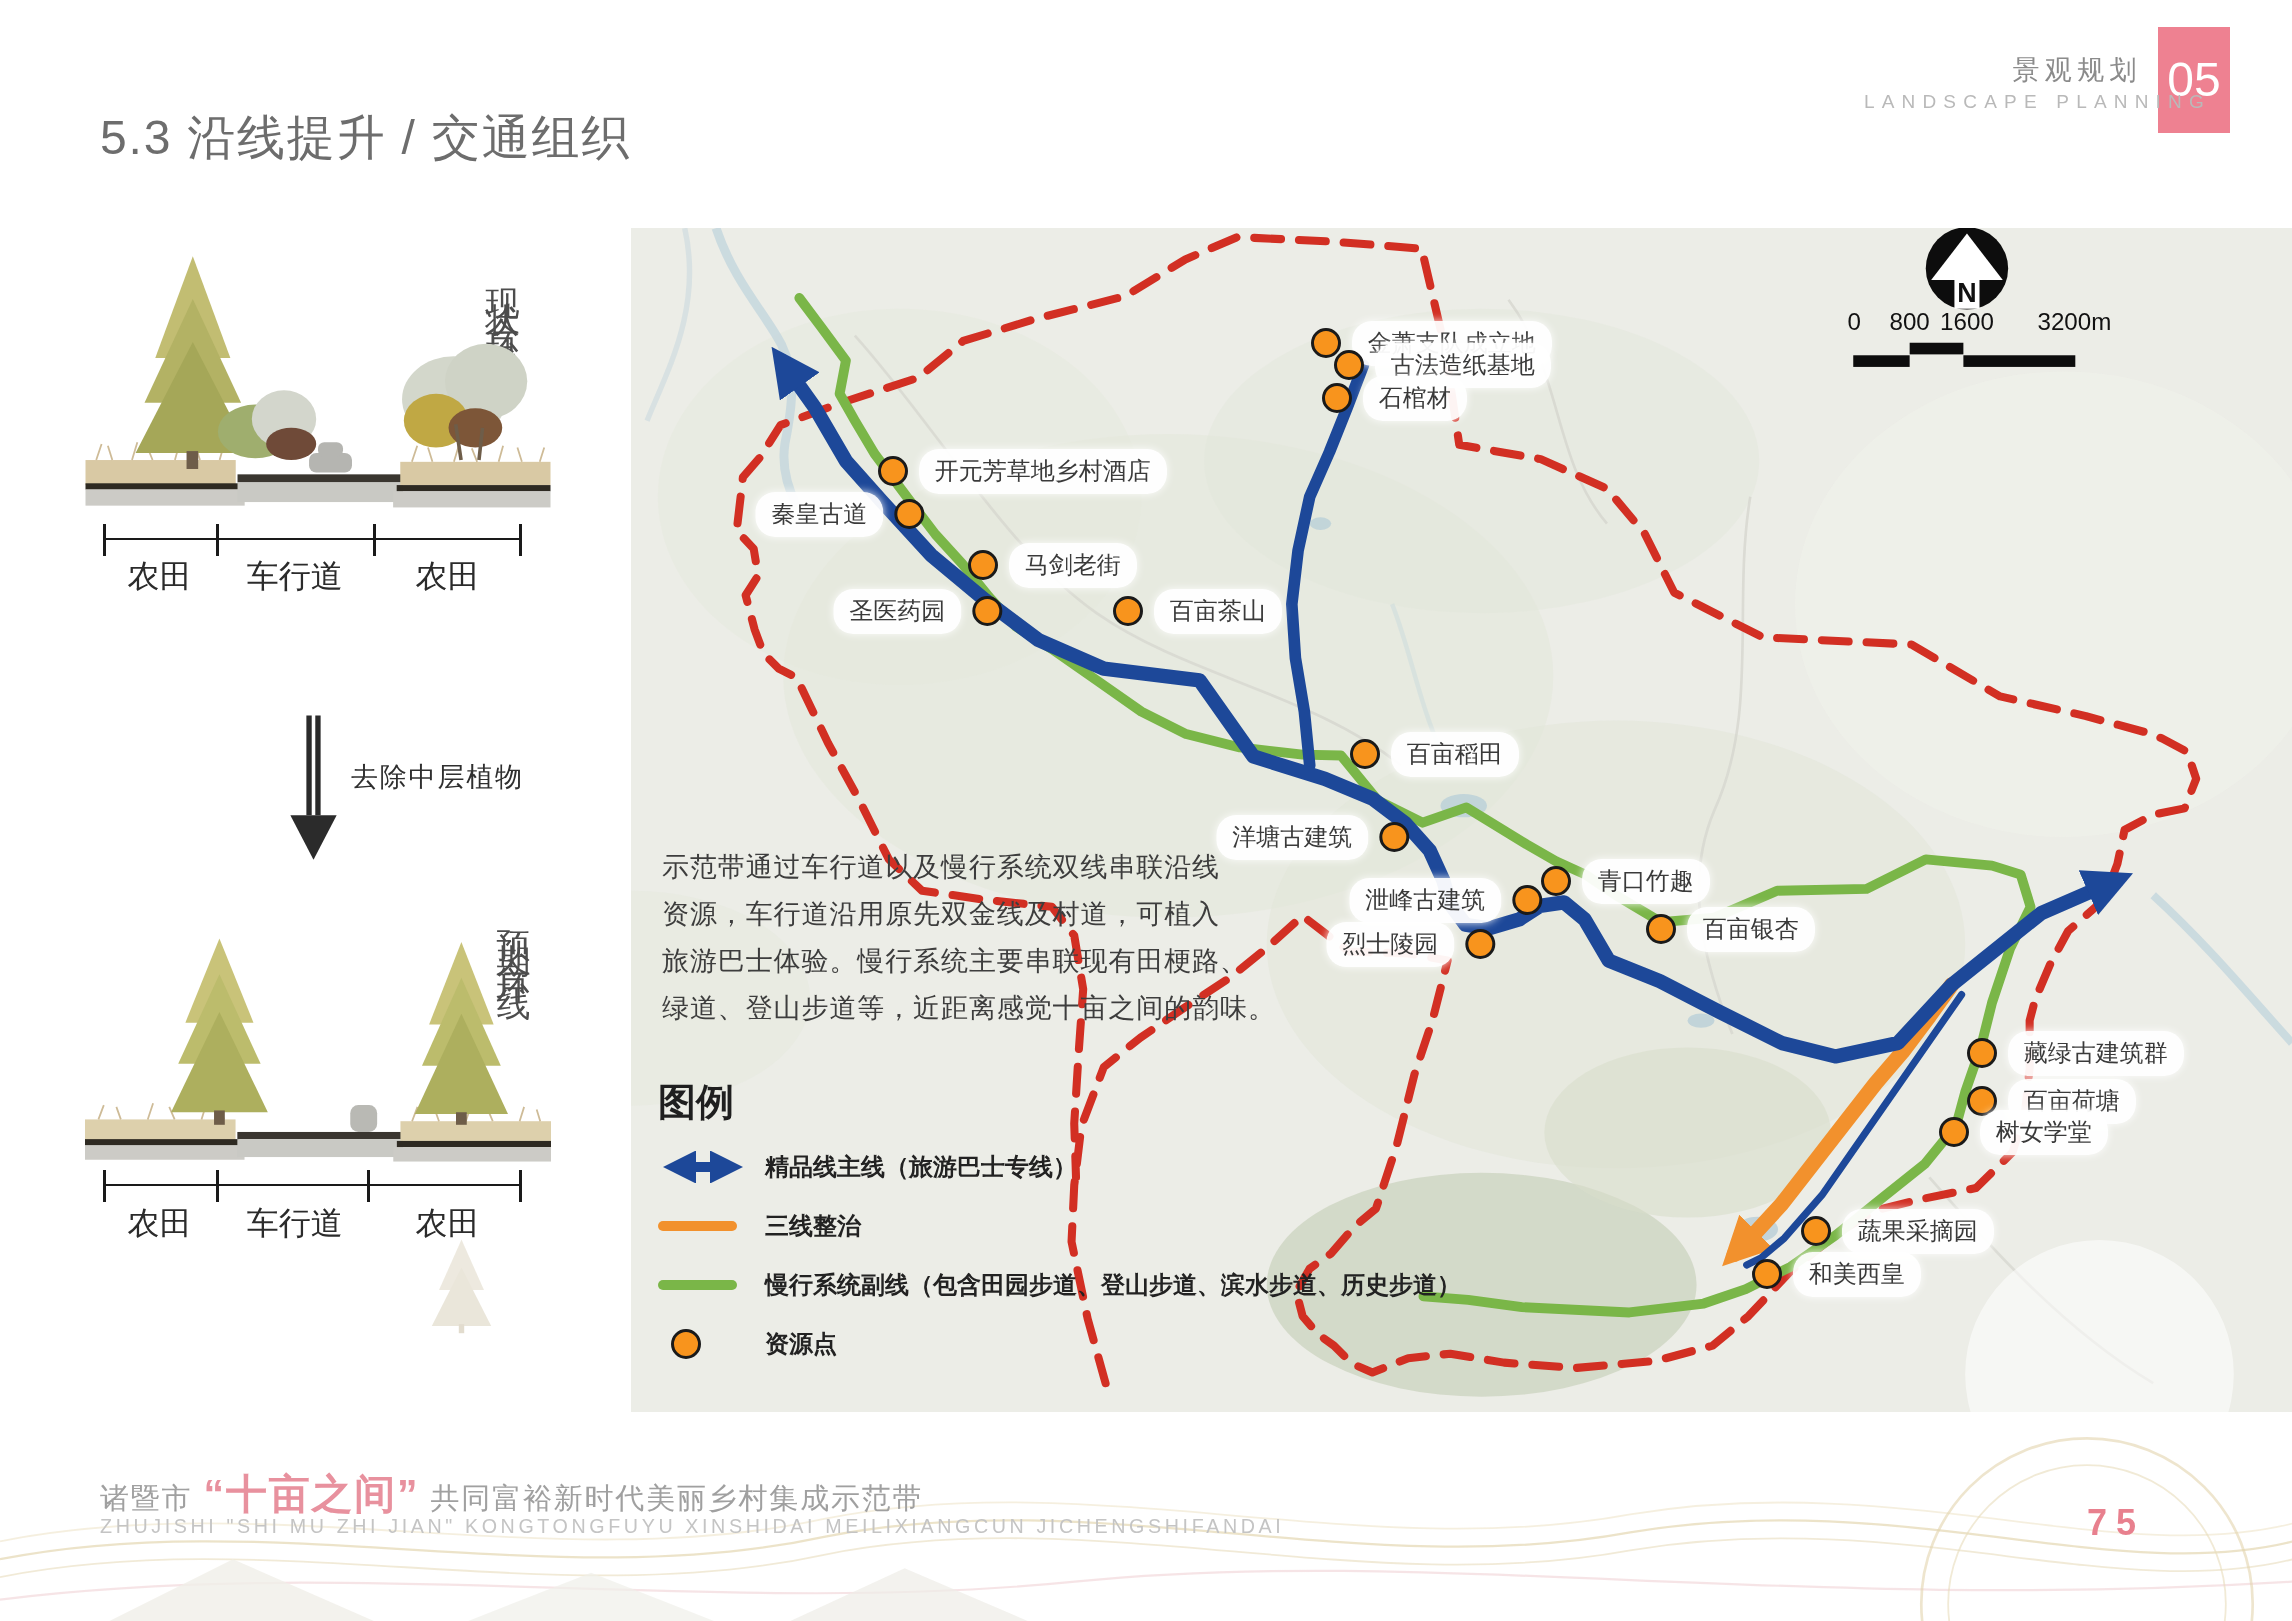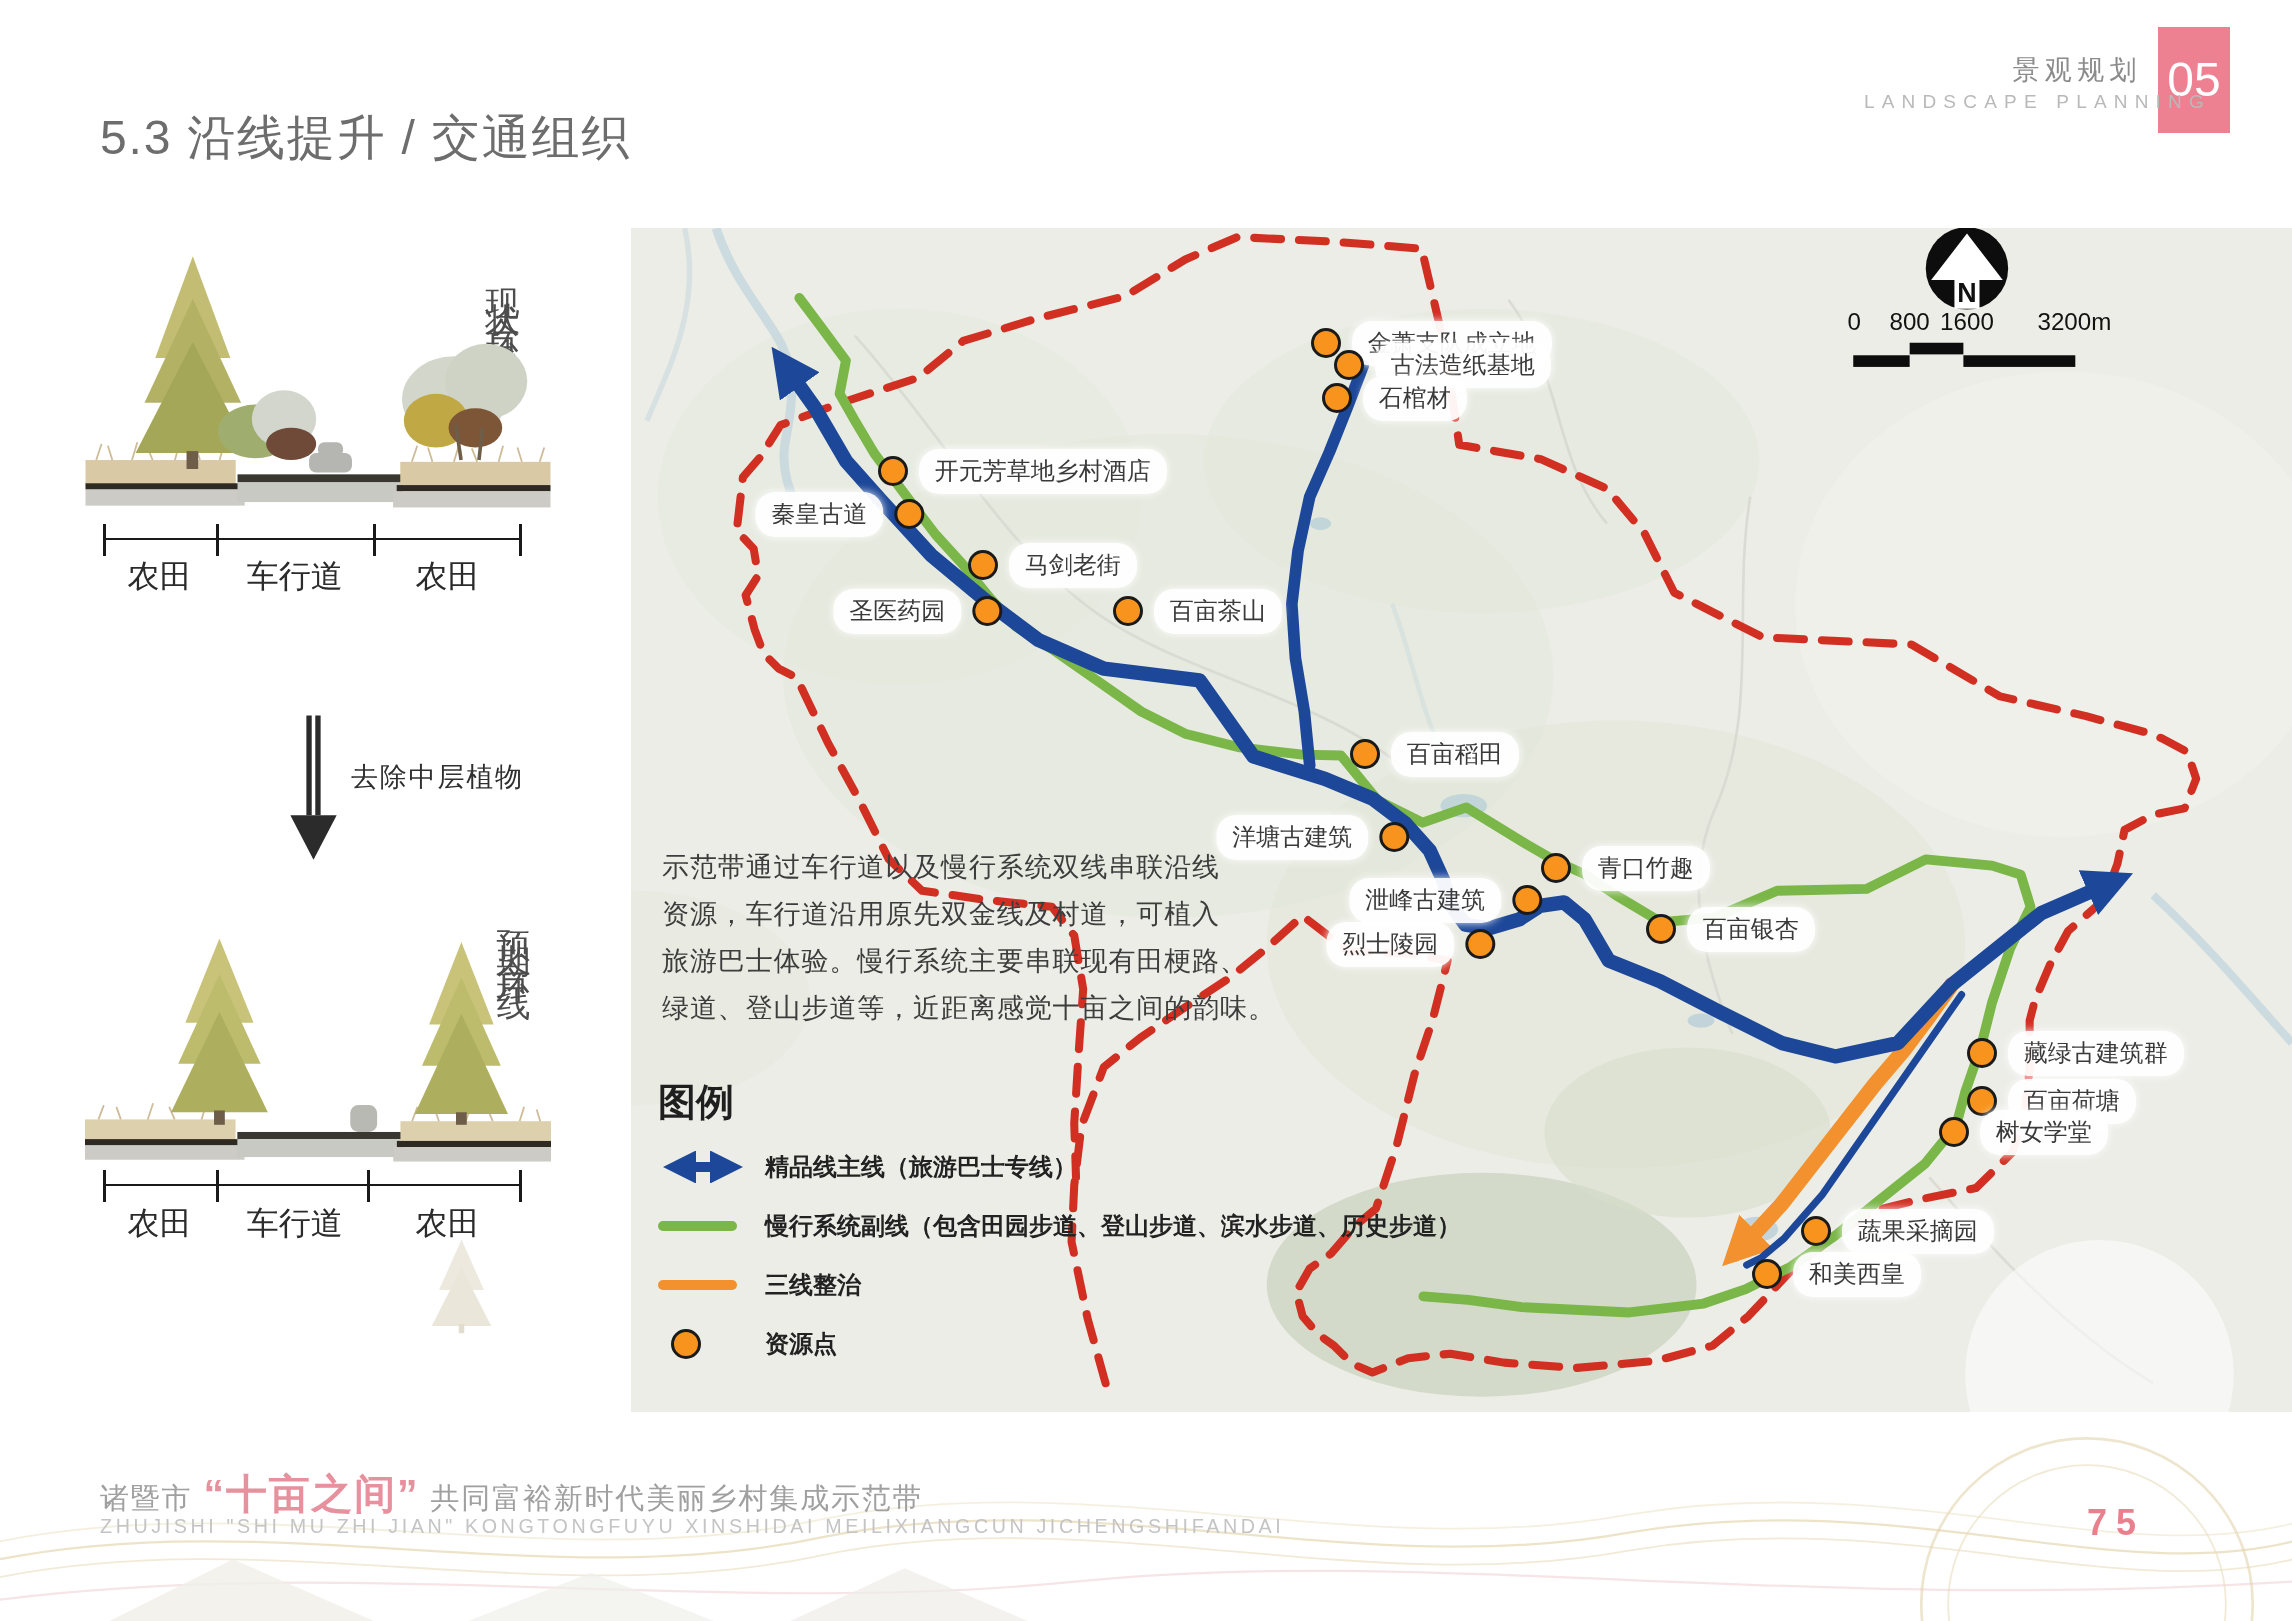--- a/index.html
+++ b/index.html
@@ -240,29 +240,29 @@
           <div class="lg-row">
             <span class="lg-sym">
               <svg width="90" height="32" viewBox="0 0 100 36">
                 <path d="M18,18 L82,18" stroke="#1d4899" stroke-width="11" marker-start="url(#ah-blue)" marker-end="url(#ah-blue)"></path>
               </svg>
             </span>
             <span class="lg-label">精品线主线（旅游巴士专线）</span>
           </div>
           <div class="lg-row">
             <span class="lg-sym">
+              <span class="lg-line" style="background: rgb(242, 145, 45);"></span>
+            </span>
+            <span class="lg-label">三线整治</span>
+          </div>
+          <div class="lg-row">
+            <span class="lg-sym">
               <span class="lg-line" style="background: rgb(122, 182, 72);"></span>
             </span>
             <span class="lg-label">慢行系统副线（包含田园步道、登山步道、滨水步道、历史步道）</span>
-          </div>
-          <div class="lg-row">
-            <span class="lg-sym">
-              <span class="lg-line" style="background: rgb(242, 145, 45);"></span>
-            </span>
-            <span class="lg-label">三线整治</span>
           </div>
           <div class="lg-row">
             <span class="lg-sym">
               <span class="lg-dot" style="background: rgb(248, 148, 29);"></span>
             </span>
             <span class="lg-label">资源点</span>
           </div>
         </div>
     </div>
 
@@ -300,21 +300,21 @@
           <span class="pill">百亩茶山</span>
         </div>
         <div class="res-point" style="left: 734px; top: 519px;">
           <span class="dot"></span>
           <span class="pill">百亩稻田</span>
         </div>
         <div class="res-point left" style="left: 763px; top: 602px;">
           <span class="pill">洋塘古建筑</span>
           <span class="dot"></span>
         </div>
-        <div class="res-point" style="left: 925px; top: 633px;">
+        <div class="res-point" style="left: 925px; top: 646px;">
           <span class="dot"></span>
           <span class="pill">青口竹趣</span>
         </div>
         <div class="res-point left" style="left: 896px; top: 665px;">
           <span class="pill">泄峰古建筑</span>
           <span class="dot"></span>
         </div>
         <div class="res-point left" style="left: 849px; top: 709px;">
           <span class="pill">烈士陵园</span>
           <span class="dot"></span>

